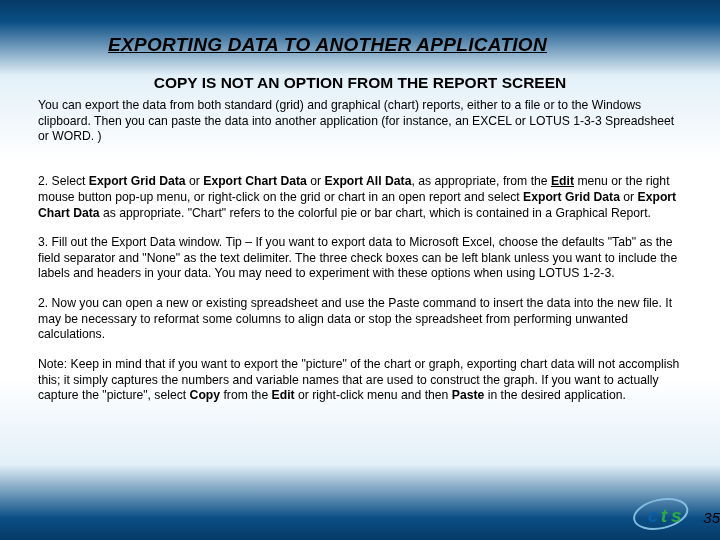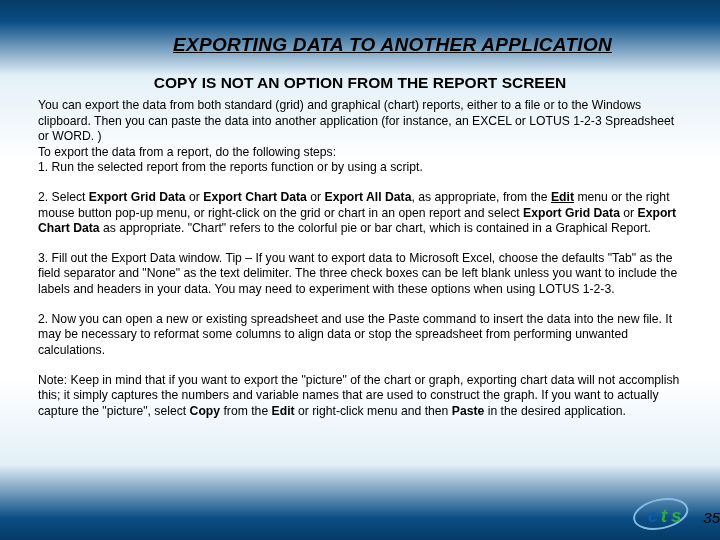--- a/index.html
+++ b/index.html
@@ -13,21 +13,21 @@
   .slide {
     position: absolute;
     top: 0; left: 0; right: 0; bottom: 0;
     padding: 28px 38px 20px 38px;
   }
   .title {
     font-size: 19px;
     font-weight: bold;
     font-style: italic;
     text-decoration: underline;
-    text-align: right;
+    text-align: left;
     margin-top: 6px;
     margin-bottom: 18px;
     margin-left: 70px;
     margin-right: 70px;
     letter-spacing: 0.3px;
   }
   .subtitle {
     font-size: 15.5px;
     font-weight: bold;
     text-align: center;
@@ -62,23 +62,22 @@
 </head>
 <body>
 
 <div class="slide">
 
   <div class="title">EXPORTING DATA TO ANOTHER APPLICATION</div>
 
   <div class="subtitle">COPY IS NOT AN OPTION FROM THE REPORT SCREEN</div>
 
   <div class="para">
-    <span>You can export the data from both standard (grid) and graphical (chart) reports, either to a file or to the Windows clipboard.  Then you can paste the data into another application (for instance, an EXCEL or LOTUS 1-2-3 Spreadsheet or WORD. )</span><br>
-    <span>To export the data from a report, do the following steps:</span><br>
-    <span>1. Run the selected report from the reports function or by using a script.</span>
+    <span>You can export the data from both standard (grid) and graphical (chart) reports, either to a file or to the Windows clipboard.  Then you can paste the data into another application (for instance, an EXCEL or LOTUS 1-3-3 Spreadsheet or WORD. )</span><br>
+    <br>
   </div>
 
   <div class="para">
     <span>2. Select </span><b>Export Grid Data</b><span> or </span><b>Export Chart Data</b><span> or </span><b>Export All Data</b><span>, as appropriate, from the </span><b class="u">Edit</b><span> menu or the right mouse button pop-up menu, or right-click on the grid or chart in an open report and select </span><b>Export Grid Data</b><span> or </span><b>Export Chart Data</b><span> as appropriate.  "Chart" refers to the colorful pie or bar chart, which is contained in a Graphical Report.</span>
   </div>
 
   <div class="para">3. Fill out the Export Data window.  Tip – If you want to export data to Microsoft Excel, choose the defaults "Tab" as the field separator and "None" as the text delimiter.  The three check boxes can be left blank unless you want to include the labels and headers in your data.  You may need to experiment with these options when using LOTUS 1-2-3.</div>
 
   <div class="para">2. Now you can open a new or existing spreadsheet and use the Paste command to insert the data into the new file.  It may be necessary to reformat some columns to align data or stop the spreadsheet from performing unwanted calculations.</div>
 

